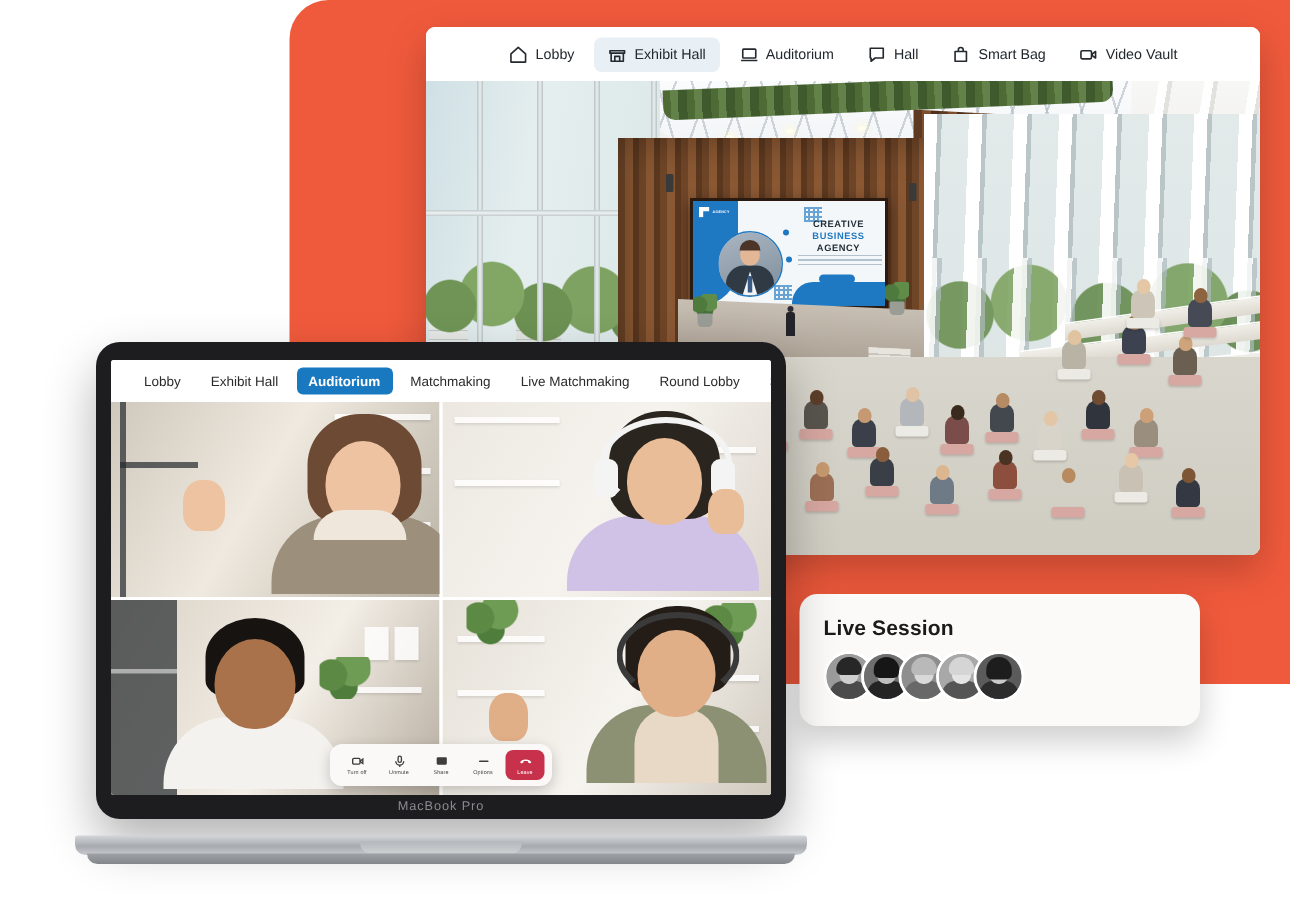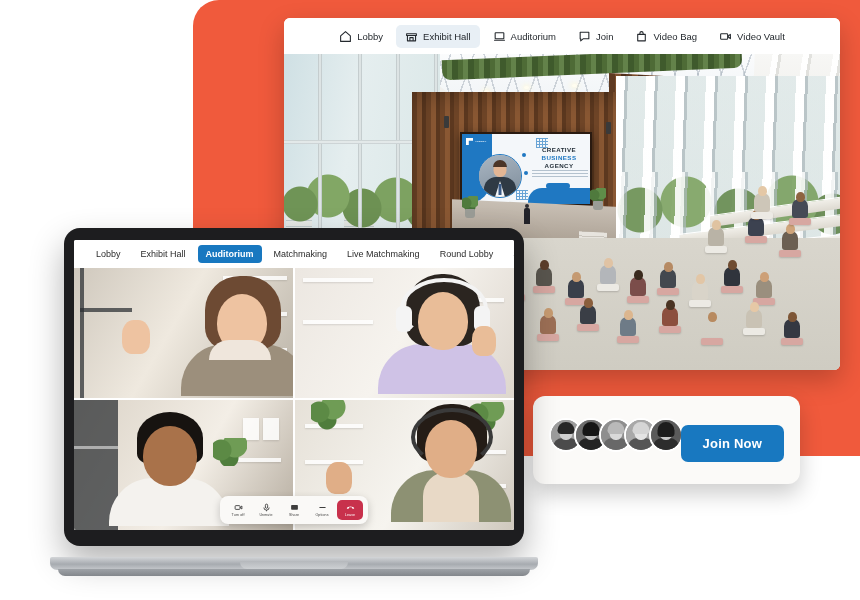--- a/index.html
+++ b/index.html
@@ -531,31 +531,31 @@
         </span>
         <span>Auditorium</span>
       </div>
 
       <div class="nav-item">
         <span class="nav-ic">
           <svg viewBox="0 0 24 24" fill="none" stroke="#24292e" stroke-width="2" stroke-linejoin="round">
             <path d="M4 4 H20 V16 H10 L5 20 V16 H4 Z"></path>
           </svg>
         </span>
-        <span>Join</span>
+        <span>Hall</span>
       </div>
 
       <div class="nav-item">
         <span class="nav-ic">
           <svg viewBox="0 0 24 24" fill="none" stroke="#24292e" stroke-width="2" stroke-linejoin="round">
             <path d="M5 8 H19 V20 H5 Z"></path>
               <path d="M9 8 V6 a3 3 0 0 1 6 0 V8"></path>
           </svg>
         </span>
-        <span>Video Bag</span>
+        <span>Smart Bag</span>
       </div>
 
       <div class="nav-item">
         <span class="nav-ic">
           <svg viewBox="0 0 24 24" fill="none" stroke="#24292e" stroke-width="2" stroke-linejoin="round">
             <rect x="3" y="7" width="13" height="10" rx="1.5"></rect>
               <path d="M17 11 L21 8 V16 L17 13 Z"></path>
           </svg>
         </span>
         <span>Video Vault</span>
@@ -806,20 +806,21 @@
         </div>
       <div class="aud" style="left:100px;top:216px">
           <div class="seat" style="background:transparent"></div>
           <div class="body" style="background:#3b4250"></div>
           <div class="head" style="background:#5e4028"></div>
         </div>
     </div>
   </div>
 
   <div class="live-card">
+    <div class="live-title">Live Session</div>
     <div class="avatars">
       <div class="av">
           <div class="fb" style="background:#9a9a9a"></div>
           <div class="fbody" style="background:#4f4f4f"></div>
           <div class="fh"></div>
           <div class="fhair" style="background:#2e2e2e"></div>
         </div>
       <div class="av">
           <div class="fb" style="background:#6f6f6f"></div>
           <div class="fbody" style="background:#2b2b2b"></div>
@@ -838,21 +839,20 @@
           <div class="fh" style="background:#ddd"></div>
           <div class="fhair" style="background:#cfcfcf"></div>
         </div>
       <div class="av">
           <div class="fb" style="background:#5e5e5e"></div>
           <div class="fbody" style="background:#333"></div>
           <div class="fh" style="background:#c4c4c4"></div>
           <div class="fhair" style="background:#242424;height:15px"></div>
         </div>
     </div>
-    <button class="join-btn">Join Now</button>
   </div>
 
   <div class="macbook">
     <div class="mac-lid">
       <div class="mac-screen">
 
         <div class="lap-nav">
           <div class="lap-tab">Lobby</div>
           <div class="lap-tab">Exhibit Hall</div>
           <div class="lap-tab active">Auditorium</div>
@@ -970,19 +970,20 @@
               <span class="ci">
                 <svg viewBox="0 0 24 24" fill="#ffffff">
                     <path d="M12 9 C7 9 3 11 2 14 l3 2 c1-1 2-2 3-2 l0-2 c2-.6 6-.6 8 0 l0 2 c1 0 2 1 3 2 l3-2 C21 11 17 9 12 9 Z"></path>
                   </svg>
               </span>
               <span class="cl">Leave</span>
             </div>
           </div>
         </div>
       </div>
+      <div class="mac-label">MacBook Pro</div>
     </div>
     <div class="mac-base"></div>
     <div class="mac-notch"></div>
     <div class="mac-foot"></div>
   </div>
 
 </div>
 
 </body></html>

